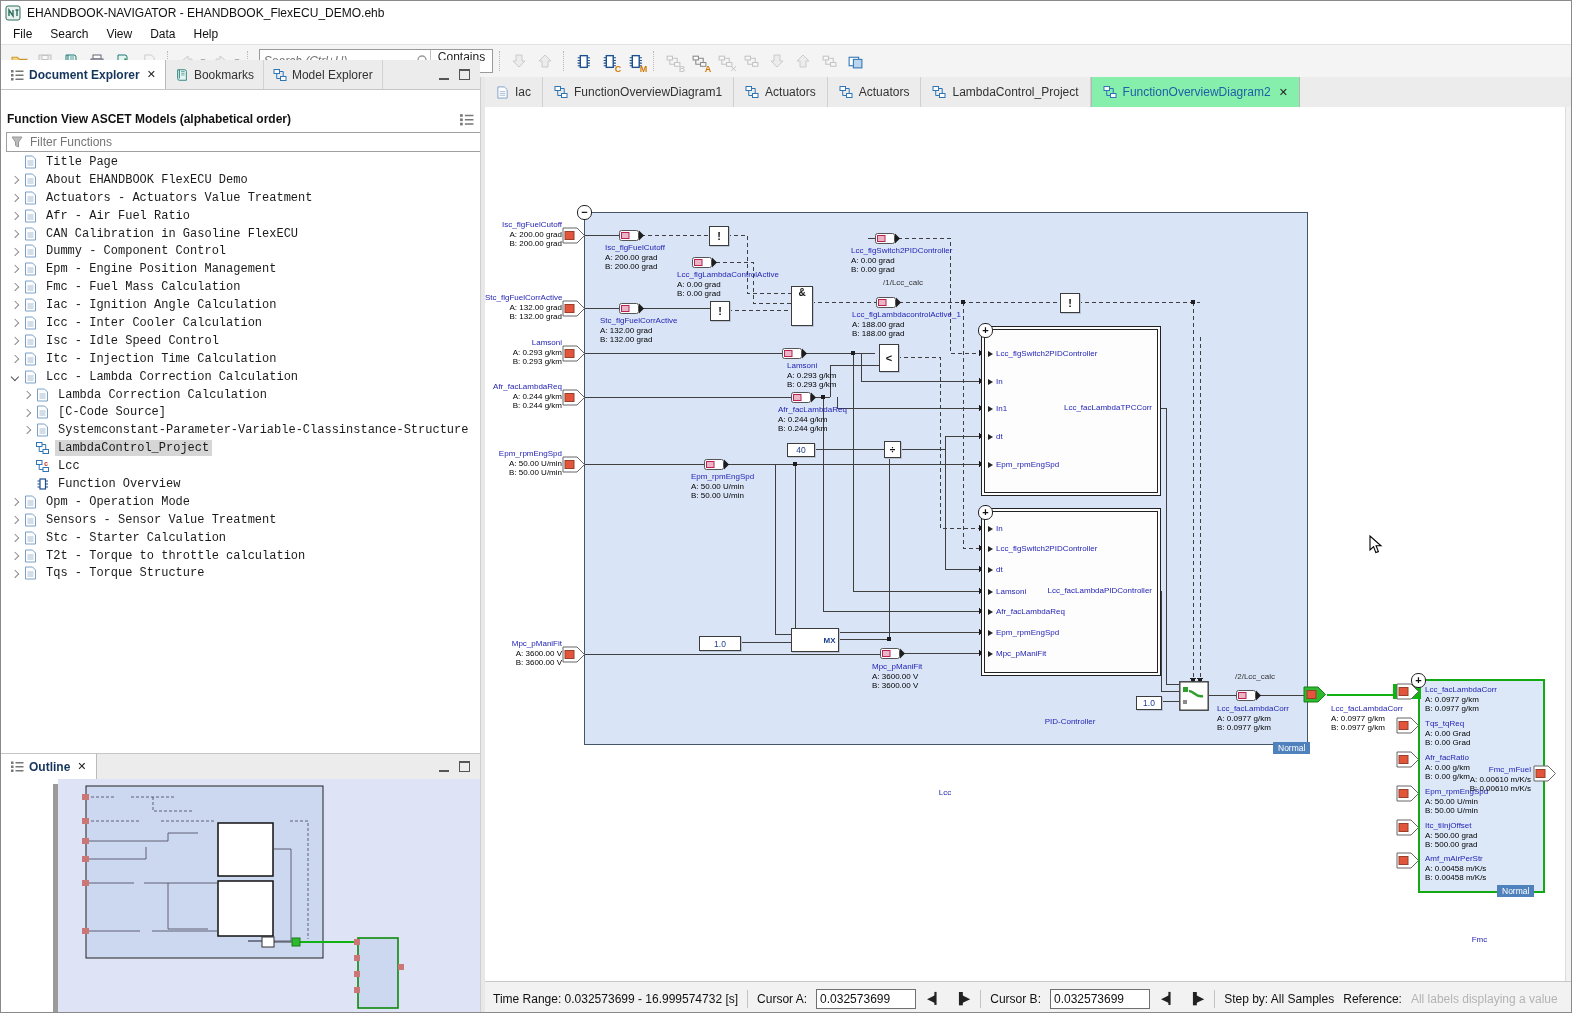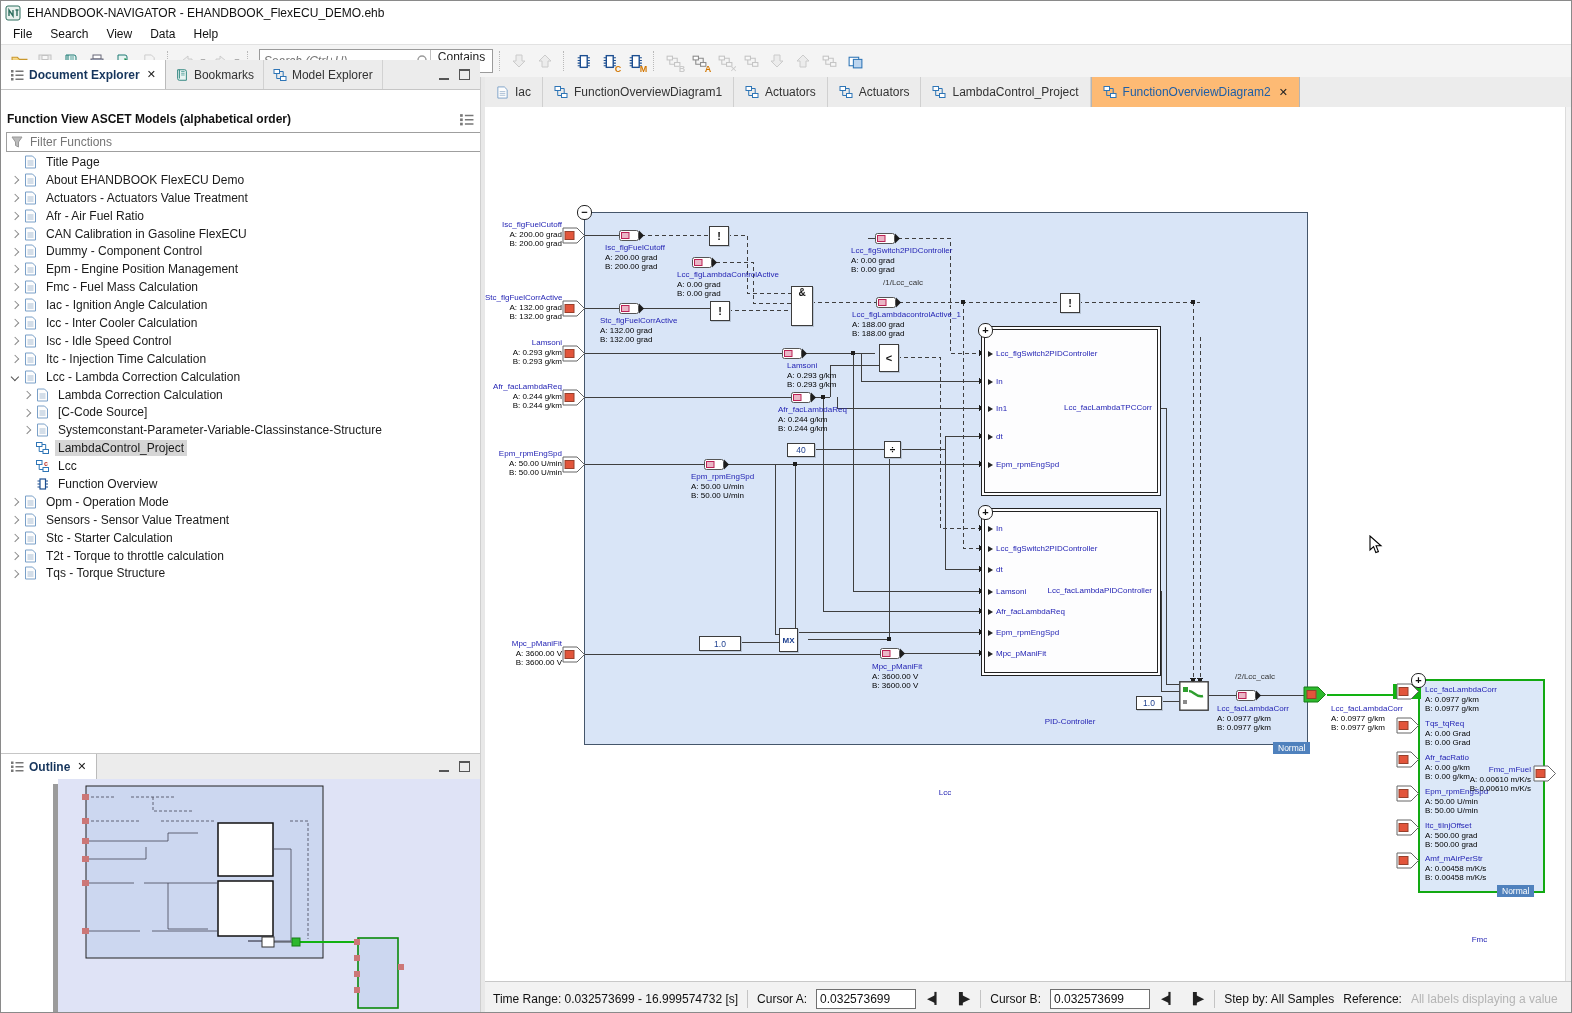--- a/index.html
+++ b/index.html
@@ -27,40 +27,40 @@
   .ptab.active{background:#fff;color:#16355c;font-weight:bold;border-right:1px solid #bbb;}
   .xclose{font-size:11px;color:#222;font-weight:bold;margin-left:2px;}
   .winbtns{margin-left:auto;display:flex;align-items:center;gap:10px;padding-right:10px;}
   .wb-min{width:10px;height:8px;border-bottom:2px solid #555;}
   .wb-max{width:9px;height:8px;border:1px solid #555;border-top:2px solid #555;}
   #viewheader{left:0;top:105px;width:479px;height:26px;background:#fff;display:flex;align-items:center;padding:0 6px;box-sizing:border-box;}
   #viewheader .h{font-size:12px;font-weight:bold;color:#111;}
   #viewheader .sp{flex:1;}
   #filterwrap{left:5px;top:131px;width:468px;height:18px;border:1px solid #9f9f9f;background:#fff;display:flex;align-items:center;gap:5px;padding:0 4px;}
   #filterwrap input{border:none;outline:none;flex:1;font-size:12px;color:#999;font-family:inherit;}
-  #tree{left:0;top:152px;width:478px;height:598px;background:#fff;overflow:hidden;font-size:12px;color:#1a1a1a;}
+  #tree{left:0;top:152px;width:478px;height:598px;background:#fff;overflow:hidden;font-size:12px;color:#1a1a1a;font-family:Liberation Mono, monospace;}
   .trow{display:flex;align-items:center;height:17.9px;padding-left:6px;white-space:nowrap;}
   .trow .chevbox{width:16px;display:flex;justify-content:center;}
   .chev{border:solid #8a8a8a;border-width:0 1.4px 1.4px 0;padding:2.4px;transform:rotate(-45deg);margin-top:0px;}
   .chev.e{transform:rotate(45deg);border-color:#555;}
   .trow .ti{width:15px;height:14px;margin-right:5px;flex:0 0 auto;}
   .trow.lvl2{padding-left:18px;}
   .trow .tl{padding:1px 3px;}
   .trow.sel .tl{background:#d6d6d6;}
   
   #outlinetabs{left:0;top:752px;width:479px;height:25px;background:#ececec;border-top:1px solid #c6c6c6;border-bottom:1px solid #c6c6c6;display:flex;align-items:stretch;}
   #outlinebody{left:0;top:778px;width:479px;height:235px;background:#fff;overflow:hidden;}
   #outline-lav{position:absolute;left:57px;top:0;right:0;bottom:0;background:#dfe3f6;}
   #outline-bar{position:absolute;left:52px;top:5px;width:5px;bottom:0;background:#9b9b9b;}
   
   #vsplit{left:479px;top:76px;width:5px;bottom:0;background:#e8e8e8;border-left:1px solid #cfcfcf;border-right:1px solid #cfcfcf;}
   
   #doctabs{left:484px;top:76px;right:0;height:30px;background:#ececec;border-bottom:1px solid #c0c0c0;display:flex;align-items:stretch;}
   .dtab{display:flex;align-items:center;gap:6px;padding:0 11px;font-size:12px;color:#333;border-right:1px solid #d0d0d0;}
-  .dtab.active{background:#fdba74;color:#1f5fa6;border-right:1px solid #b5b5b5;border-left:1px solid #b5b5b5;}
+  .dtab.active{background:#86efac;color:#1f5fa6;border-right:1px solid #b5b5b5;border-left:1px solid #b5b5b5;}
   #canvas{left:484px;top:106px;width:1088px;height:874px;background:#fff;overflow:hidden;}
   #canvas-scroll{position:absolute;right:0;top:0;width:7px;height:100%;background:#f2f2f2;border-left:1px solid #dcdcdc;}
   
   .dlbl{position:absolute;font-size:8px;line-height:9.5px;color:#000;white-space:nowrap;}
   .dlbl .nm{color:#2424b4;}
   .dlbl.r{text-align:right;}
   .bigblock{position:absolute;left:99px;top:105px;width:722px;height:531px;background:#d9e5f7;border:1.5px solid #45566b;}
   .ctrlblock{position:absolute;background:#fdfdfe;border:1px solid #222;box-shadow:0 0 0 2px #fdfdfe,0 0 0 3px #222;}
   .portlbl{position:absolute;font-size:8px;color:#2424b4;white-space:nowrap;}
   .portlbl::before{content:"";display:inline-block;border-left:5px solid #222;border-top:3px solid transparent;border-bottom:3px solid transparent;margin-right:3px;vertical-align:middle;}
@@ -904,21 +904,21 @@
       </div>
     <div class="op small" style="left:306px;top:179px;width:20px;height:38px;align-items:flex-start;">
         <span>&amp;</span>
       </div>
     <div class="op" style="left:394px;top:237px;width:18px;height:26px;">
         <span>&lt;</span>
       </div>
     <div class="op small" style="left:399px;top:334px;width:15px;height:15px;">
         <span>÷</span>
       </div>
-    <div class="op small" style="left:294px;top:521px;width:17px;height:22px;color:#1d3f8f;font-size:8px;">
+    <div class="op small" style="left:306px;top:521px;width:17px;height:22px;color:#1d3f8f;font-size:8px;padding-left:29px;">
         <span>MX</span>
       </div>
     <svg class="abs" style="left:694px;top:574px" width="30" height="30">
         <use href="#i-switch"></use>
       </svg>
 
     <div class="const" style="left:302px;top:336px;width:26px;height:12px;">
         <span>40</span>
       </div>
     <div class="const" style="left:214px;top:529px;width:40px;height:13px;">

